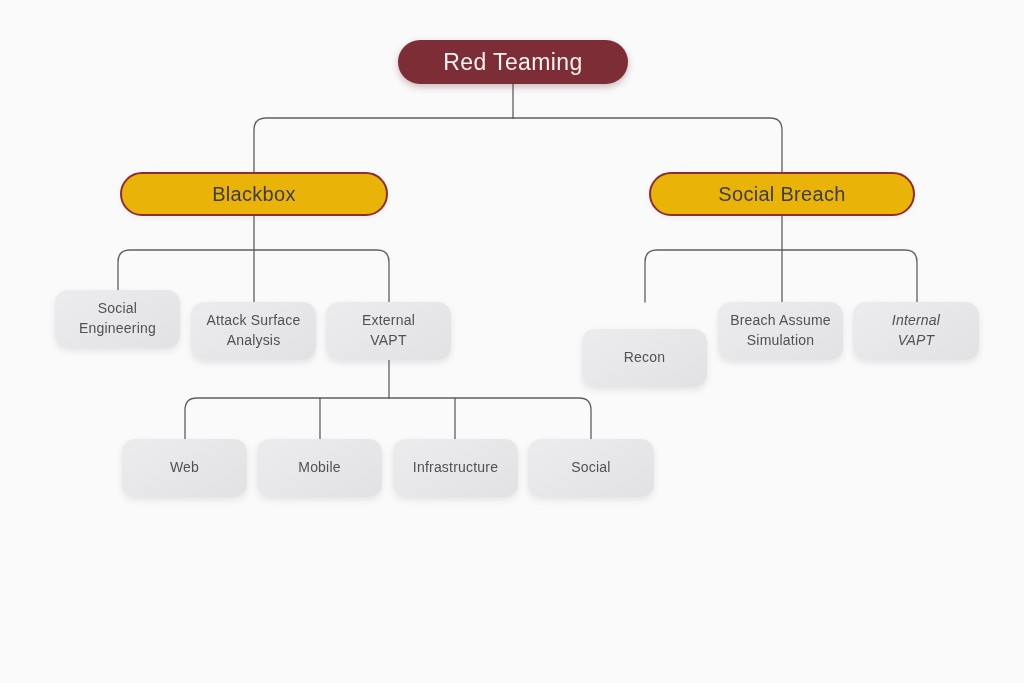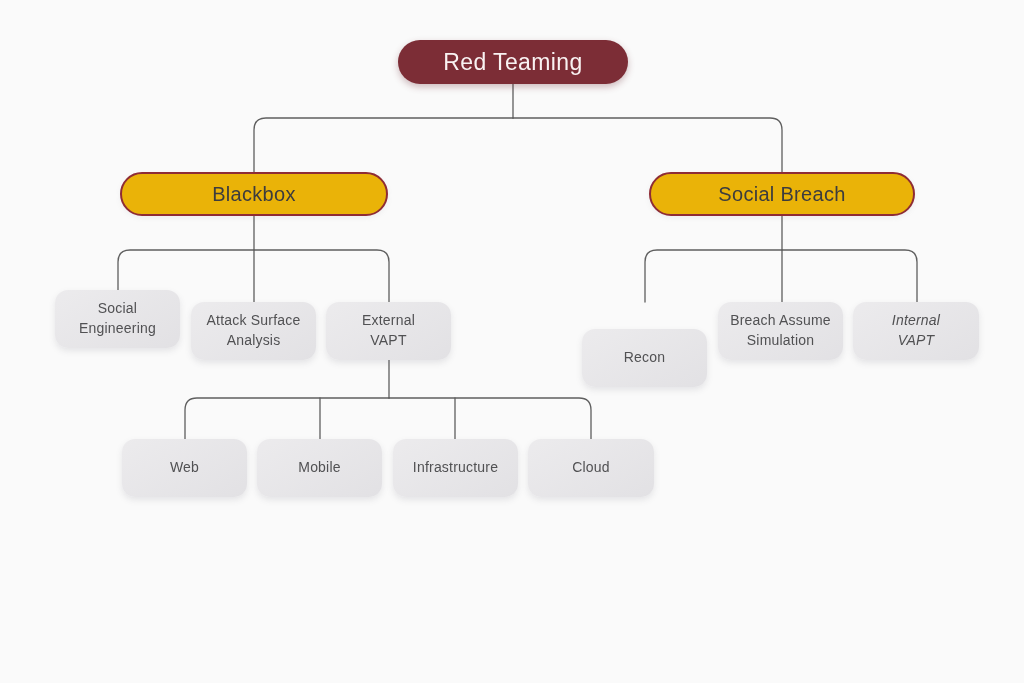--- a/index.html
+++ b/index.html
@@ -133,16 +133,16 @@
   <div class="node leaf" style="left:122px;top:439px;width:125px;height:58px;text-align:right;">
     <span>Web</span>
   </div>
   <div class="node leaf" style="left:257px;top:439px;width:125px;height:58px;">
     <span>Mobile</span>
   </div>
   <div class="node leaf" style="left:393px;top:439px;width:125px;height:58px;">
     <span>Infrastructure</span>
   </div>
   <div class="node leaf" style="left:528px;top:439px;width:126px;height:58px;">
-    <span>Cloud</span>
+    <span>Social</span>
   </div>
 
 </div>
 
 </body></html>

